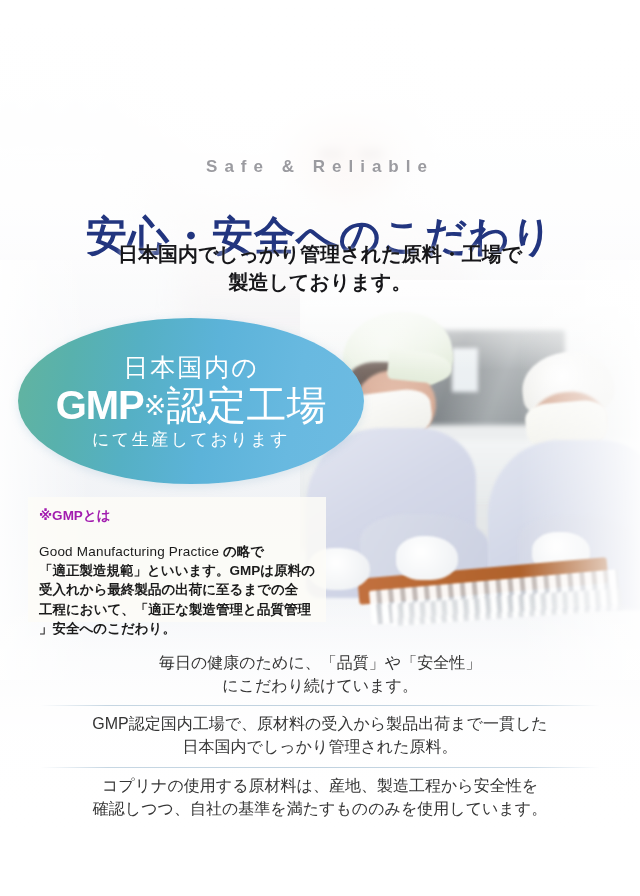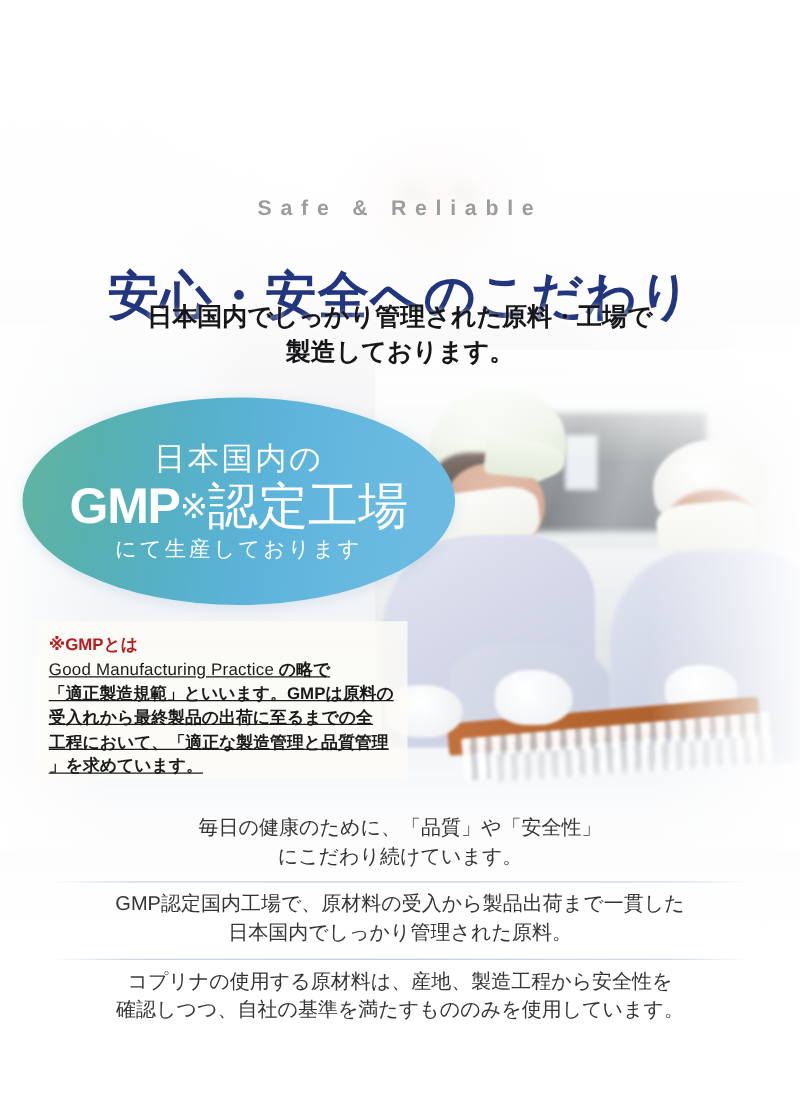--- a/index.html
+++ b/index.html
@@ -266,26 +266,25 @@
   }
 
   
   .notebox{
     position:absolute;left:28px;top:497px;width:298px;height:125px;
     background:rgba(253,252,247,.84);
     padding:9px 11px 0 11px;
     box-sizing:border-box;
   }
   .note-title{
-    font-size:13.5px;font-weight:700;color:#b91c1c;line-height:1.42;
+    font-size:13.5px;font-weight:700;color:#a21caf;line-height:1.42;
   }
   .note-body{
     font-size:13.5px;font-weight:700;color:#1b1b1b;line-height:1.42;
-    margin-top:1px;
-    text-decoration:underline;
+    margin-top:17px;
   }
   .note-body .en{font-weight:400;letter-spacing:.2px;}
 
   
   .statements{
     position:absolute;left:40px;top:645px;width:560px;
   }
   .stmt{
     text-align:center;
     font-size:16px;font-weight:400;line-height:1.42;
@@ -367,21 +366,21 @@
       </div>
     </div>
 
     <div class="notebox">
       <div class="note-title">※GMPとは</div>
       <div class="note-body">
         <div><span class="en">Good Manufacturing Practice</span><span> の略で</span></div>
         <div>「適正製造規範」といいます。GMPは原料の</div>
         <div>受入れから最終製品の出荷に至るまでの全</div>
         <div>工程において、「適正な製造管理と品質管理</div>
-        <div>」を求めています。</div>
+        <div>」安全へのこだわり。</div>
       </div>
     </div>
 
     <div class="statements">
       <div class="stmt">
         <div>毎日の健康のために、「品質」や「安全性」</div>
         <div>にこだわり続けています。</div>
       </div>
       <div class="rule"></div>
       <div class="stmt">

